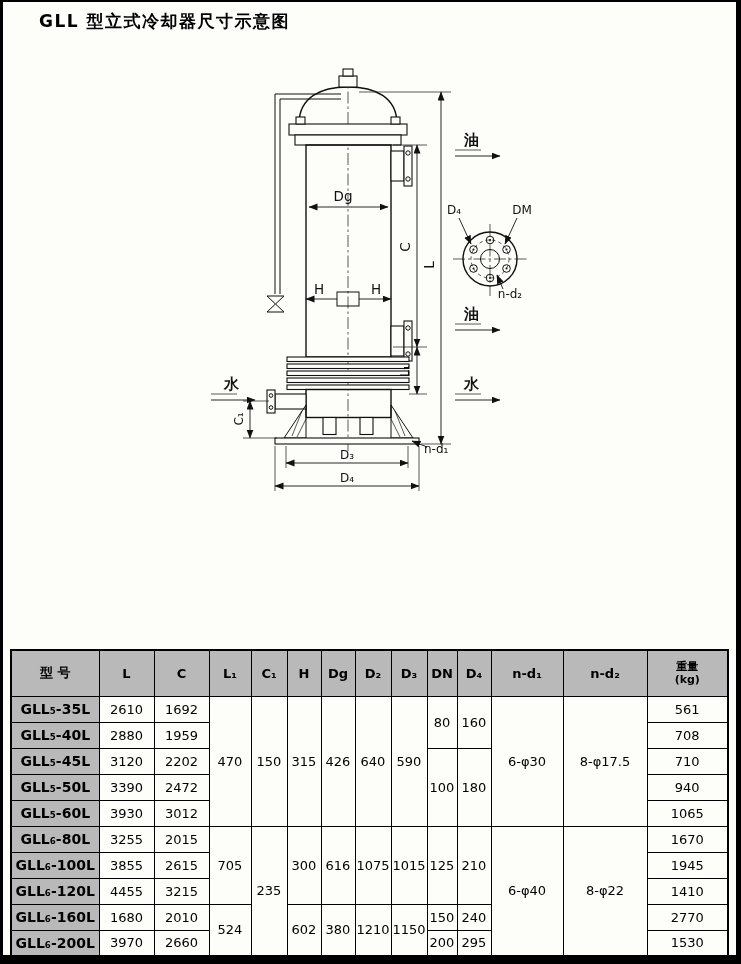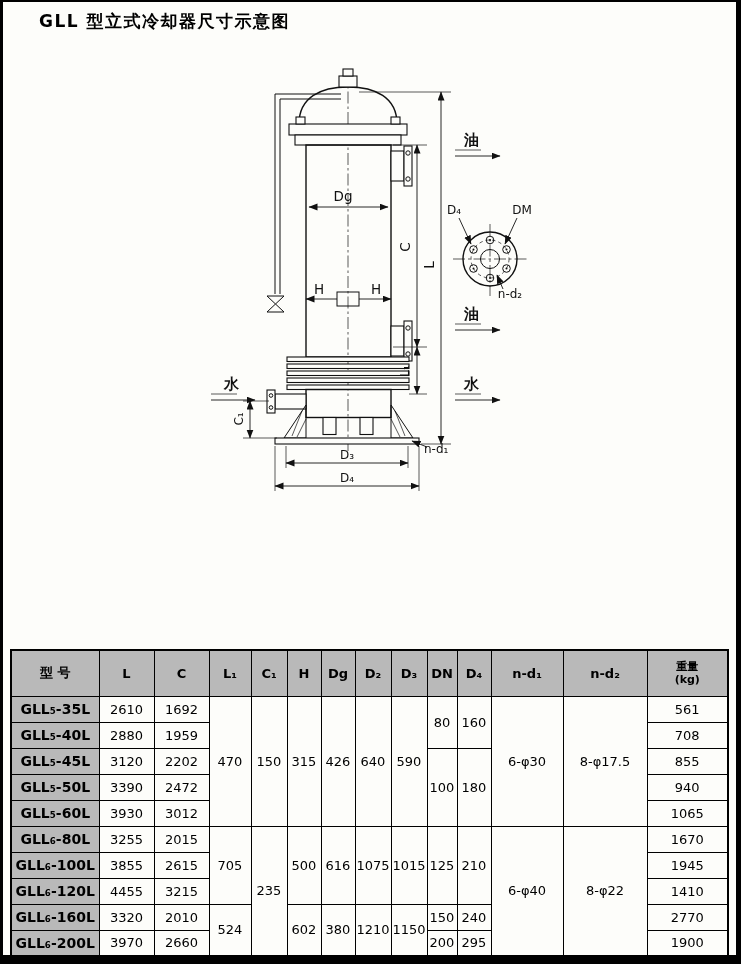--- a/index.html
+++ b/index.html
@@ -292,41 +292,41 @@
         <td>2880</td>
         <td>1959</td>
         <td>708</td>
       </tr>
       <tr>
         <td class="model">GLL₅-45L</td>
         <td>3120</td>
         <td>2202</td>
         <td rowspan="3">100</td>
         <td rowspan="3">180</td>
-        <td>855</td>
+        <td>710</td>
       </tr>
       <tr>
         <td class="model">GLL₅-50L</td>
         <td>3390</td>
         <td>2472</td>
         <td>940</td>
       </tr>
       <tr>
         <td class="model">GLL₅-60L</td>
         <td>3930</td>
         <td>3012</td>
         <td>1065</td>
       </tr>
       <tr>
         <td class="model">GLL₆-80L</td>
         <td>3255</td>
         <td>2015</td>
         <td rowspan="3">705</td>
         <td rowspan="5">235</td>
-        <td rowspan="3">500</td>
+        <td rowspan="3">300</td>
         <td rowspan="3">616</td>
         <td rowspan="3">1075</td>
         <td rowspan="3">1015</td>
         <td rowspan="3">125</td>
         <td rowspan="3">210</td>
         <td rowspan="5">6-φ40</td>
         <td rowspan="5">8-φ22</td>
         <td>1670</td>
       </tr>
       <tr>
@@ -336,35 +336,35 @@
         <td>1945</td>
       </tr>
       <tr>
         <td class="model">GLL₆-120L</td>
         <td>4455</td>
         <td>3215</td>
         <td>1410</td>
       </tr>
       <tr>
         <td class="model">GLL₆-160L</td>
-        <td>3320</td>
+        <td>1680</td>
         <td>2010</td>
         <td rowspan="2">524</td>
         <td rowspan="2">602</td>
         <td rowspan="2">380</td>
         <td rowspan="2">1210</td>
         <td rowspan="2">1150</td>
         <td>150</td>
         <td>240</td>
         <td>2770</td>
       </tr>
       <tr>
         <td class="model">GLL₆-200L</td>
         <td>3970</td>
         <td>2660</td>
         <td>200</td>
         <td>295</td>
-        <td>1900</td>
+        <td>1530</td>
       </tr>
     </tbody>
   </table>
 
 </div>
 
 </body></html>

